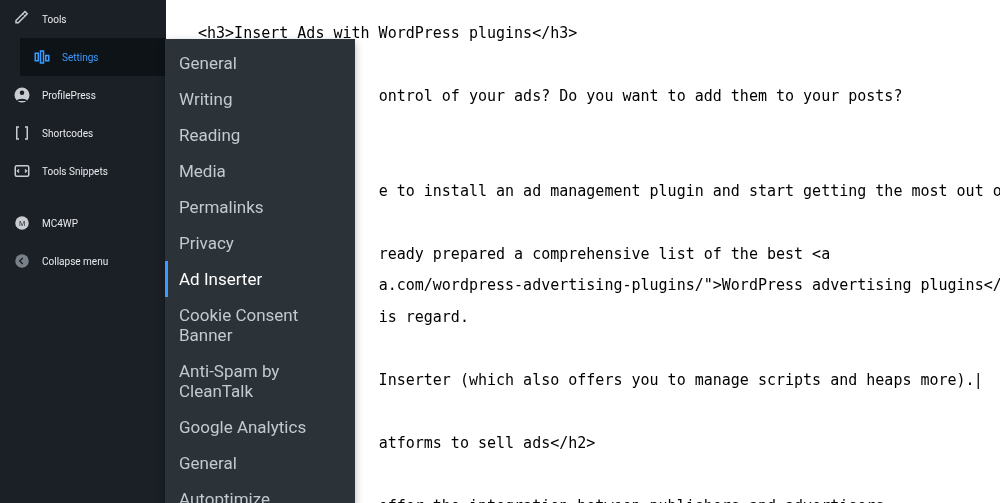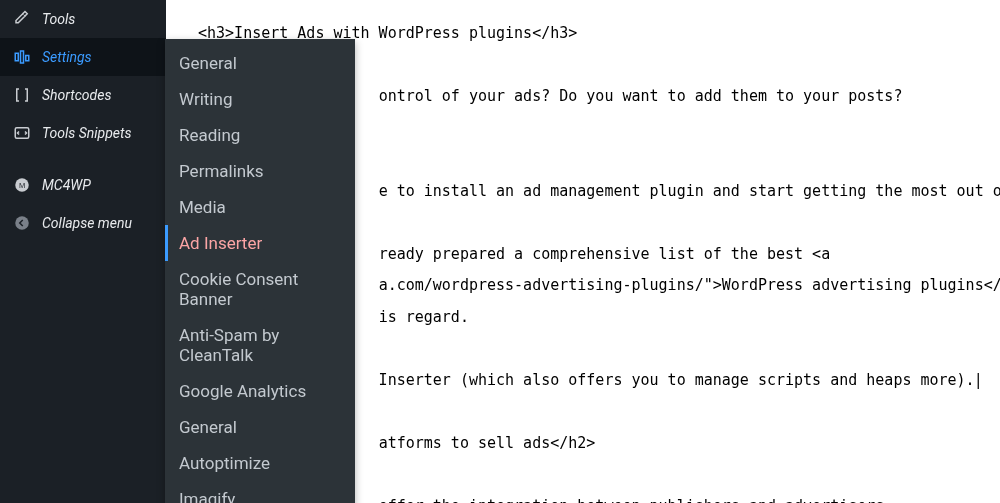--- a/index.html
+++ b/index.html
@@ -1,28 +1,28 @@
 <!DOCTYPE html>
 <html><head>
 <meta charset="utf-8">
 <style>
   * { box-sizing: border-box; margin: 0; padding: 0; }
   html, body { width: 1000px; height: 503px; overflow: hidden; font-family: -apple-system, BlinkMacSystemFont, "Segoe UI", Roboto, sans-serif; background: #fff; }
   .app { display: flex; width: 100%; height: 100%; }
   .sidebar { width: 166px; background: #1b2026; color: #e8eaed; display: flex; flex-direction: column; font-size: 14px; position: relative; }
   .side-item { display: flex; align-items: center; gap: 10px; padding: 9px 12px; cursor: pointer; color: #e8eaed; }
-  .side-item.active { background: #0e1318; color: #3b9bff; }
+  .side-item.active { background: #0e1318; color: #3b9bff; margin-left: 20px; }
   .side-item .icon { width: 20px; height: 20px; display: flex; align-items: center; justify-content: center; flex-shrink: 0; }
   .side-item .icon svg { width: 18px; height: 18px; }
-  .side-item .label { font-size: 14px; font-style: italic; }
+  .side-item .label { font-size: 10px; }
   .spacer { height:14px; }
   .submenu { position: absolute; left: 165px; top: 39px; width: 190px; background: #2c3338; color: #c3c9cf; box-shadow: 0 3px 8px rgba(0,0,0,0.3); padding: 6px 0; font-size: 17px; z-index: 10; }
   .submenu::before { content: ""; position: absolute; left: -7px; top: 13px; border: 7px solid transparent; border-right-color: #2c3338; }
   .sub-item { padding: 8px 14px; cursor: pointer; position: relative; }
-  .sub-item.active { color: #fca5a5; border-left: 3px solid #3b9bff; padding-left: 11px; }
+  .sub-item.active { color: #ffffff; border-left: 3px solid #3b9bff; padding-left: 11px; }
   .content { flex: 1; padding: 18px 18px 18px 32px; font-family: ui-monospace, Menlo, Monaco, Consolas, monospace; font-size: 15px; line-height: 2.1; color: #000; white-space: pre; overflow: hidden; }
   .cursor::after { content: "|"; margin-left: -1px; }
 </style>
 </head>
 <body>
 
 <div class="app">
   <div class="sidebar">
 
     <div class="side-item">
@@ -39,20 +39,30 @@
       <span class="icon">
         <svg viewBox="0 0 24 24" fill="none" stroke="#3b9bff" stroke-width="2">
             <rect x="3" y="7" width="4" height="10"></rect>
             <rect x="10" y="4" width="4" height="16"></rect>
             <rect x="17" y="10" width="4" height="7"></rect>
           </svg>
       </span>
       <span class="label">Settings</span>
     </div>
 
+    <div class="side-item">
+      <span class="icon">
+        <svg viewBox="0 0 24 24" fill="#c9ccd1">
+            <circle cx="12" cy="12" r="10"></circle>
+            <circle cx="12" cy="9" r="3" fill="#1b2026"></circle>
+            <path d="M5 20c1-4 13-4 14 0" fill="#1b2026"></path>
+          </svg>
+      </span>
+      <span class="label">ProfilePress</span>
+    </div>
 
     <div class="side-item">
       <span class="icon">
         <svg viewBox="0 0 24 24" fill="none" stroke="#c9ccd1" stroke-width="2">
             <path d="M8 4H5v16h3"></path>
             <path d="M16 4h3v16h-3"></path>
           </svg>
       </span>
       <span class="label">Shortcodes</span>
     </div>
@@ -88,22 +98,23 @@
             <path d="M13 8l-4 4 4 4" stroke="#1b2026" stroke-width="2" fill="none"></path>
           </svg>
       </span>
       <span class="label">Collapse menu</span>
     </div>
 
     <div class="submenu">
       <div class="sub-item">General</div>
       <div class="sub-item">Writing</div>
       <div class="sub-item">Reading</div>
+      <div class="sub-item">Media</div>
       <div class="sub-item">Permalinks</div>
-      <div class="sub-item">Media</div>
+      <div class="sub-item">Privacy</div>
       <div class="sub-item active">Ad Inserter</div>
       <div class="sub-item">Cookie Consent Banner</div>
       <div class="sub-item">Anti-Spam by CleanTalk</div>
       <div class="sub-item">Google Analytics</div>
       <div class="sub-item">General</div>
       <div class="sub-item">Autoptimize</div>
       <div class="sub-item">Imagify</div>
     </div>
   </div>
 

